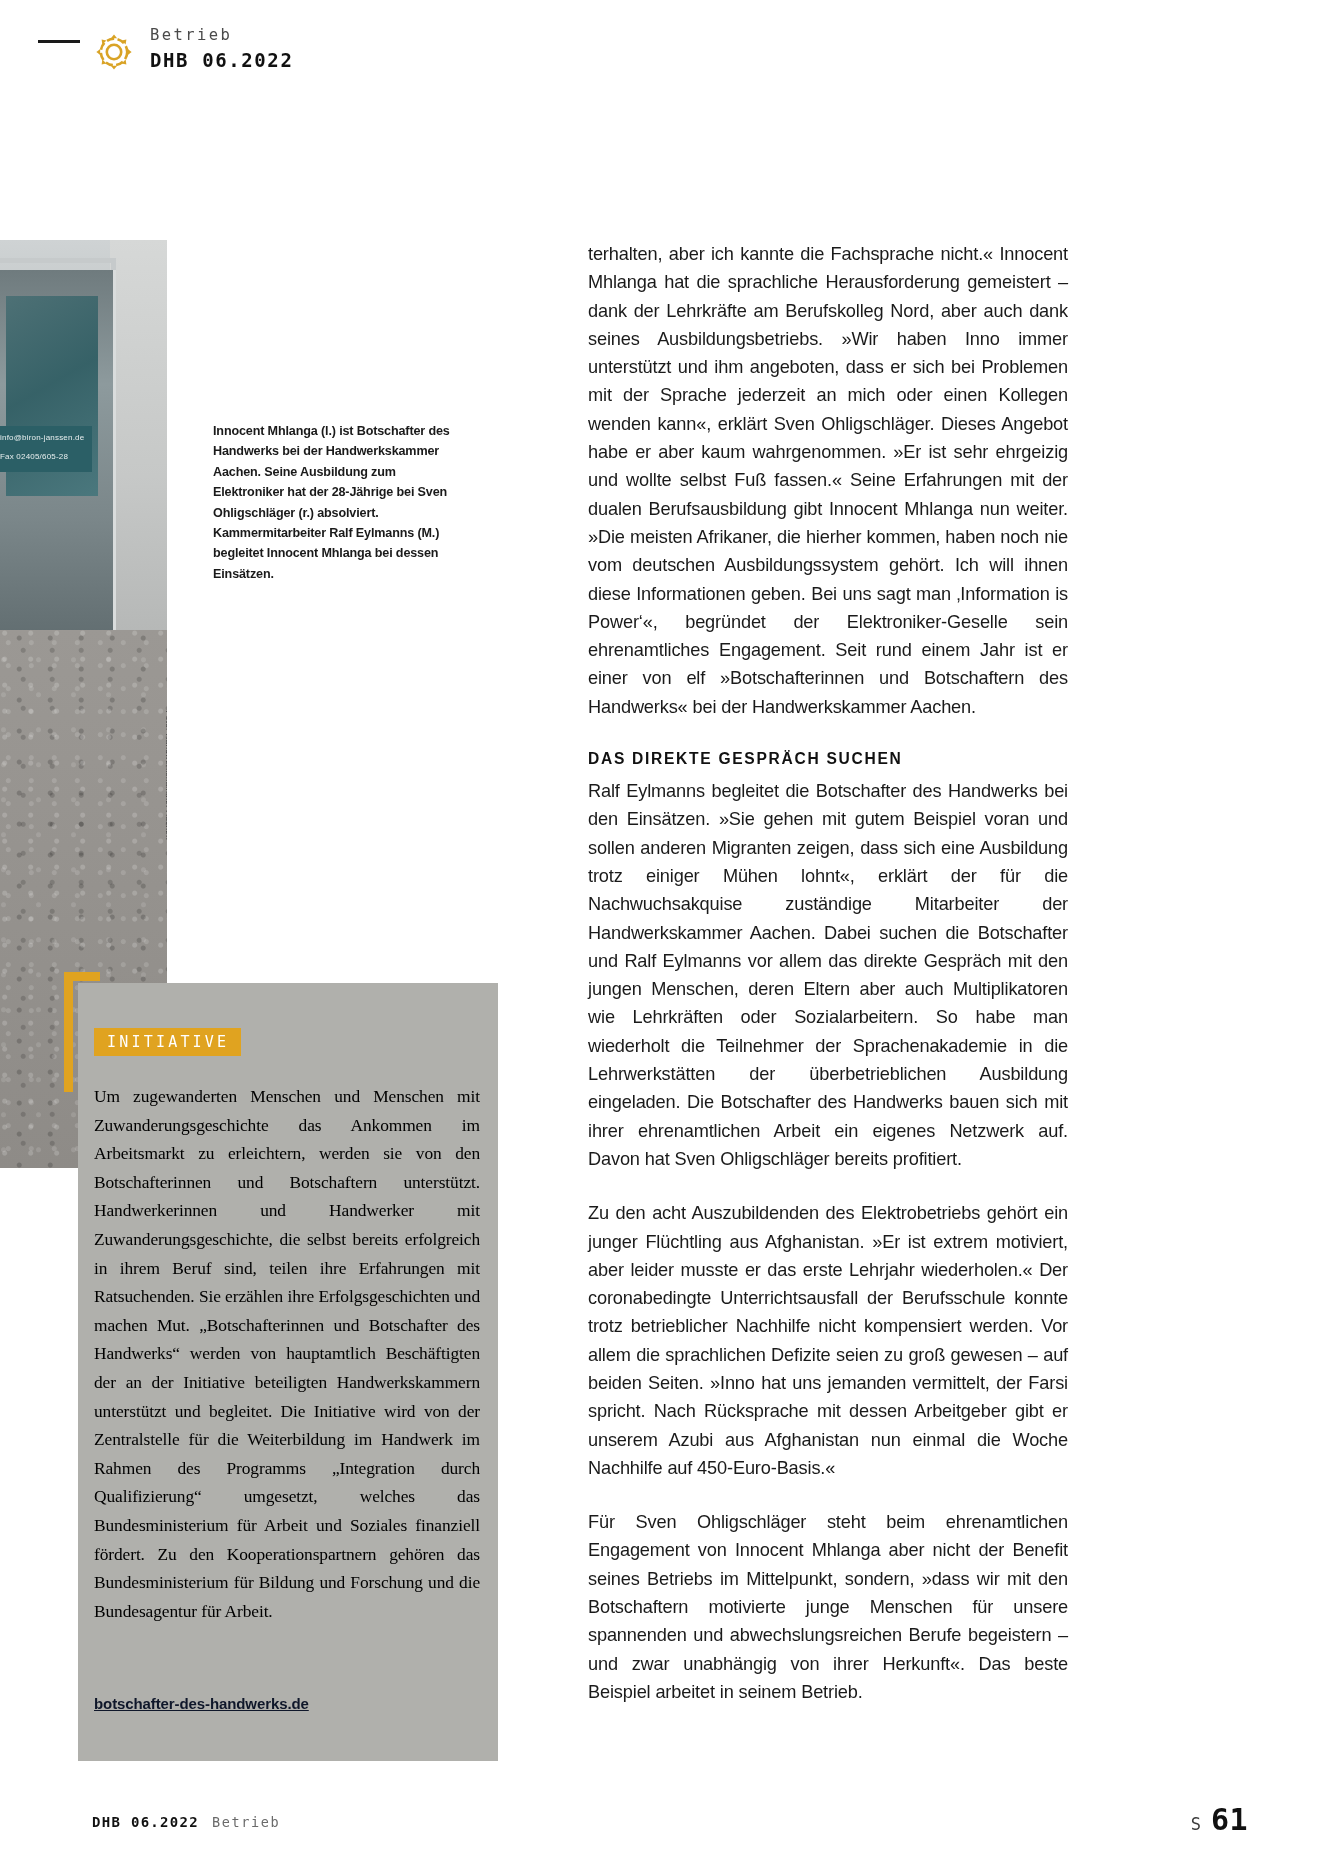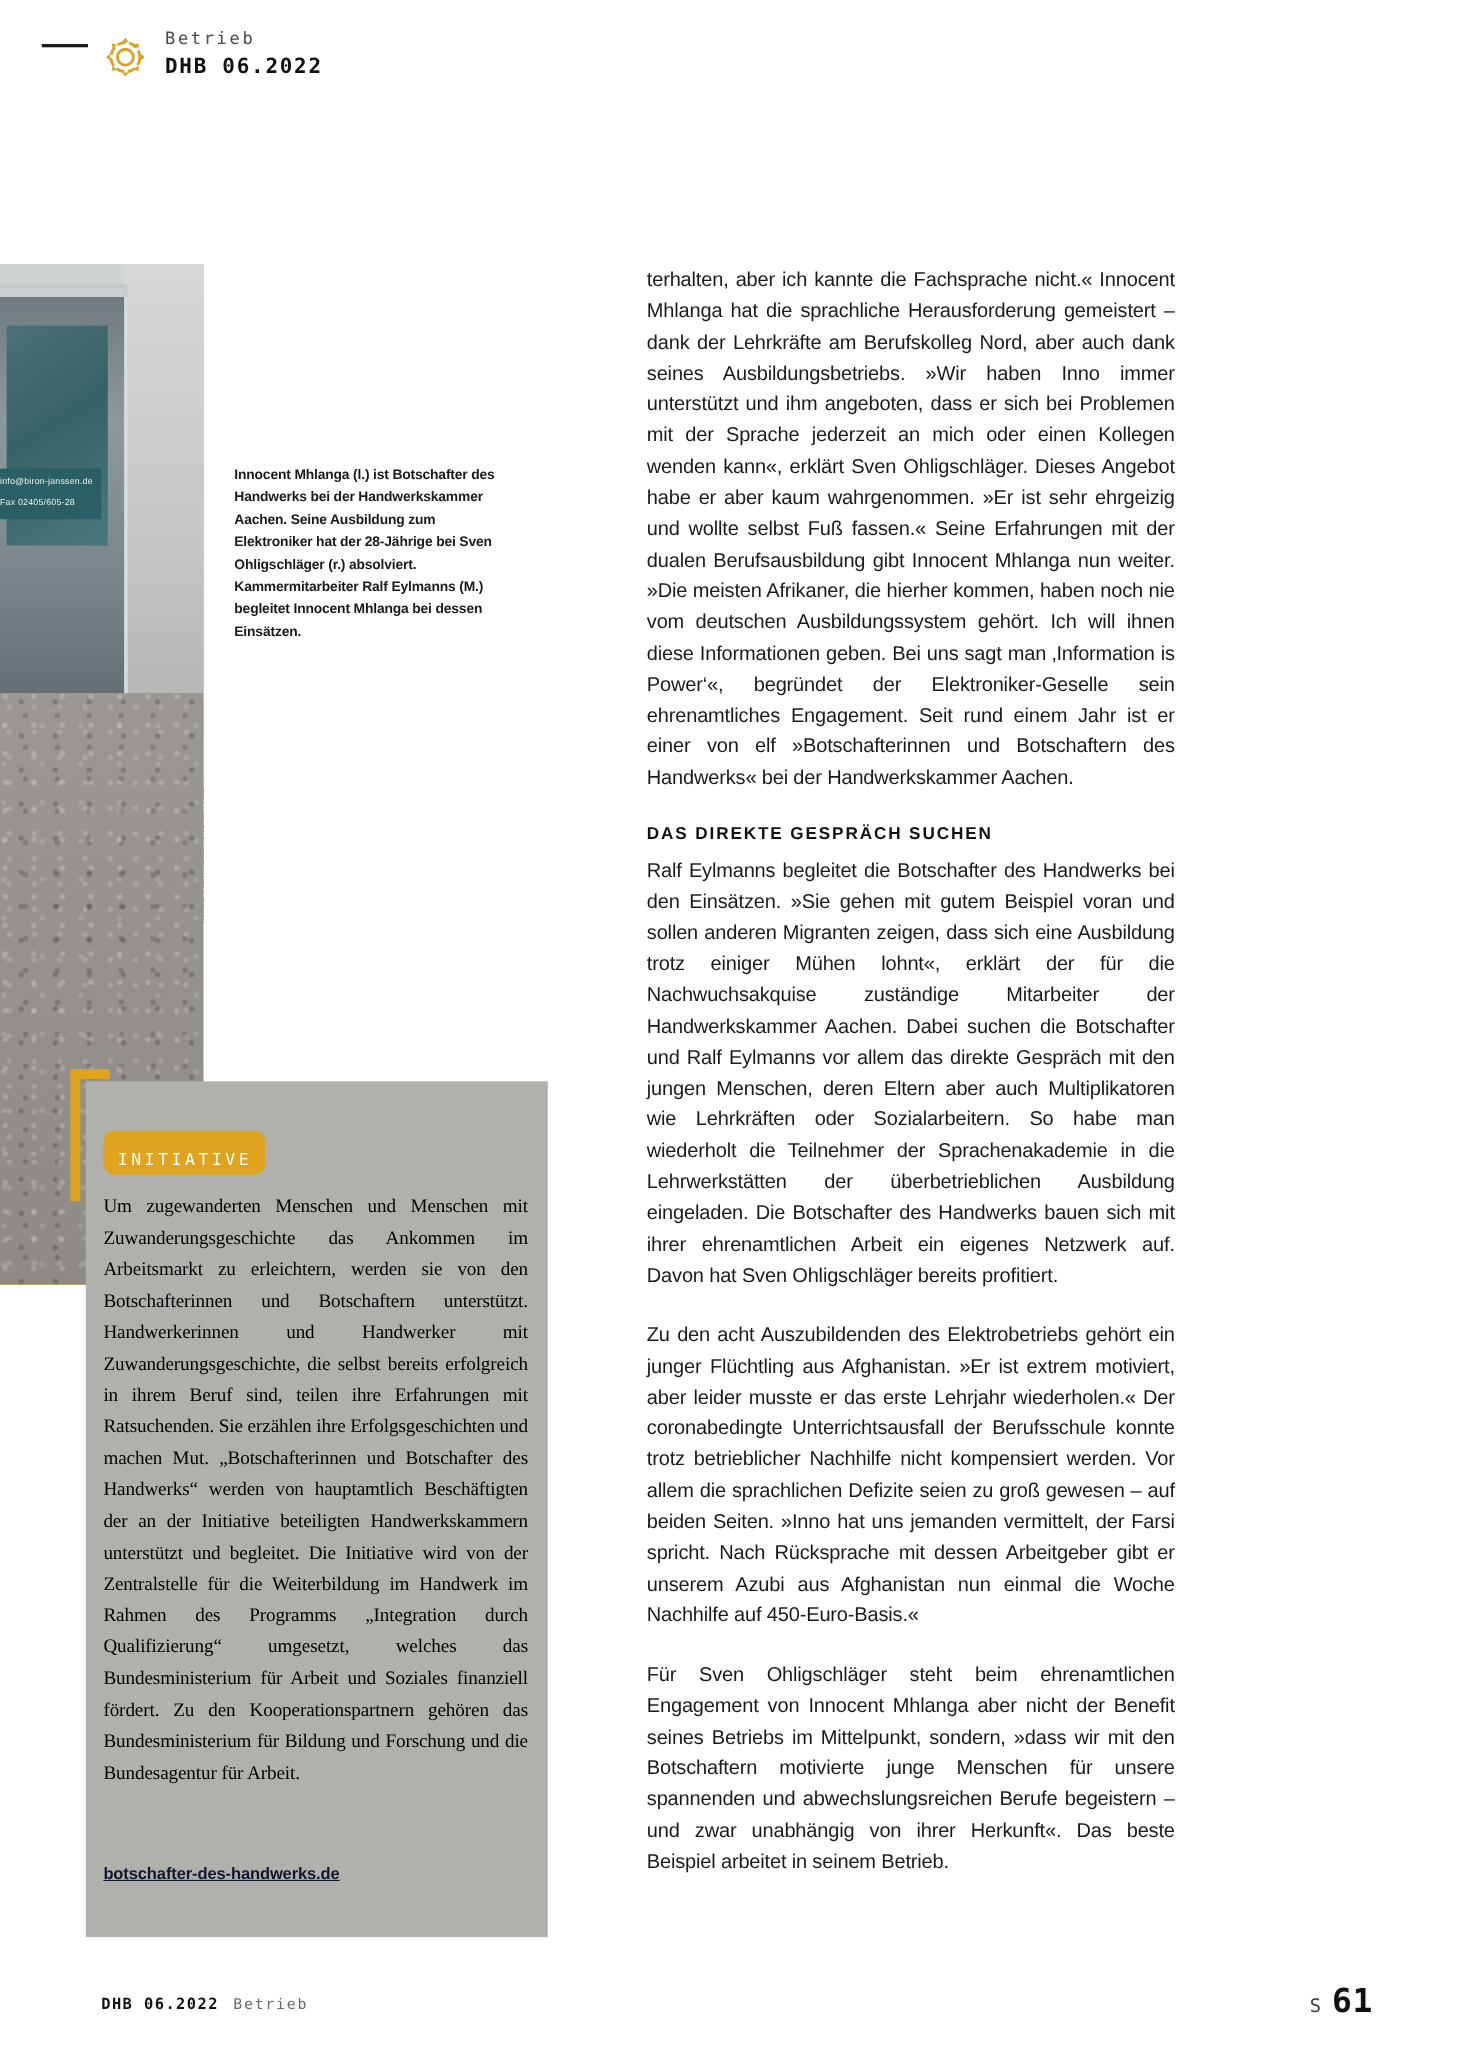--- a/index.html
+++ b/index.html
@@ -59,24 +59,24 @@
     letter-spacing: 1.6px;
     color: #111111;
     line-height: 1;
   }
 
   
   .photo {
     position: absolute;
     left: 0;
     top: 240px;
-    width: 185px;
+    width: 167px;
     height: 928px;
     overflow: hidden;
-    background: #eab308;
+    background: #5eead4;
   }
   .photo-sky {
     position: absolute; left: 0; top: 0; width: 100%; height: 42%;
     background:
       linear-gradient(180deg, #cfd3d4 0%, #c2c7c8 22%, #b6babb 48%, #a9adae 78%, #9ea2a3 100%);
   }
   .photo-door {
     position: absolute; left: -10px; top: 30px; width: 120px; height: 380px;
     background: linear-gradient(180deg,#6f7b7e 0%, #8d9a9d 30%, #7b878a 65%, #5f6b6e 100%);
     border-right: 3px solid #d9dcdc;
@@ -181,23 +181,22 @@
   .badge {
     position: absolute;
     left: 16px;
     top: 45px;
     background: #e0a320;
     color: #ffffff;
     font-family: "DejaVu Sans Mono", monospace;
     font-size: 15px;
     letter-spacing: 3.2px;
     font-weight: normal;
-    padding: 19px 12px 6px 13px;
+    padding: 7px 12px 6px 13px;
     line-height: 1;
-    border-radius: 10px;
   }
   .infobox-body {
     position: absolute;
     left: 16px;
     top: 99px;
     width: 386px;
     font-family: Liberation Serif, serif;
     font-size: 17.4px;
     line-height: 28.6px;
     color: #000000;

